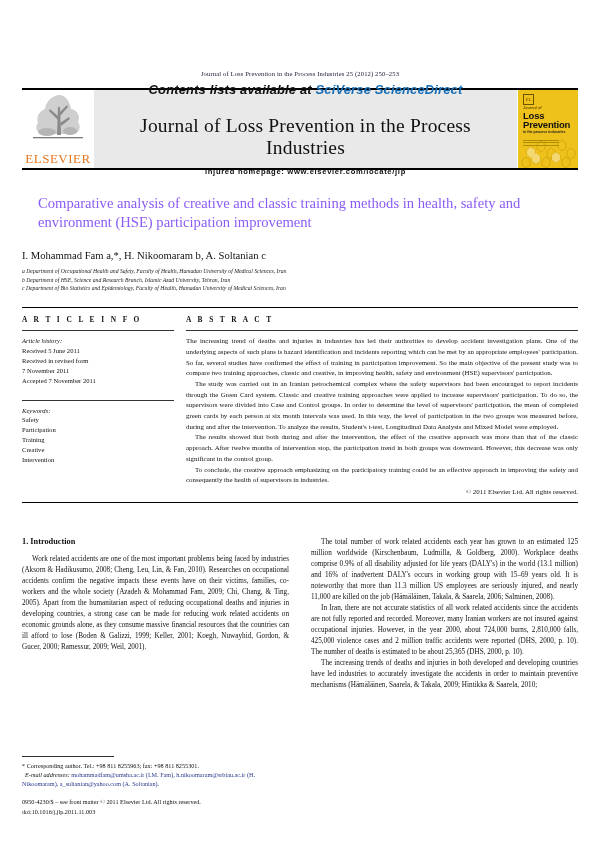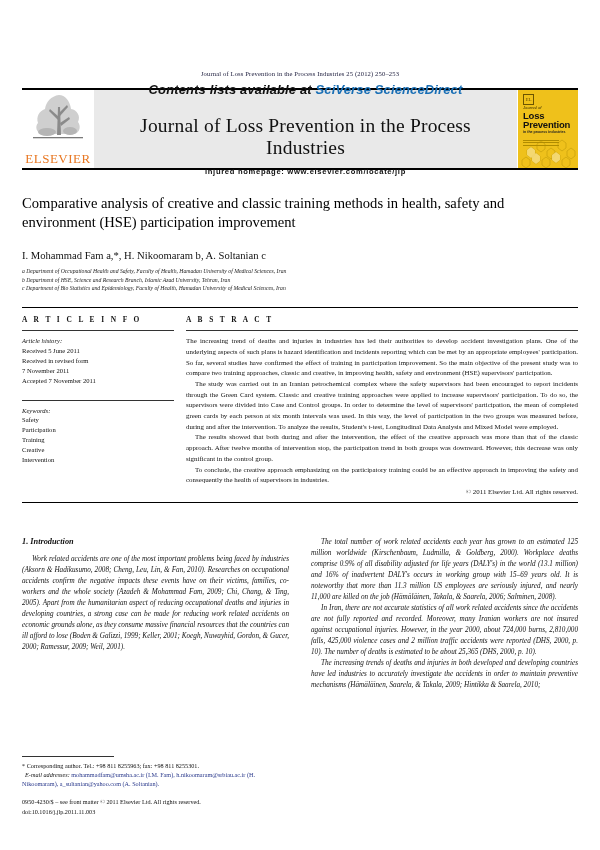--- a/index.html
+++ b/index.html
@@ -156,23 +156,23 @@
     position: absolute;
     left: 0; right: 0; bottom: 0;
     height: 42px;
   }
 
   
   .title-block { margin-top: 24px; }
   .art-title {
     font-size: 14.6px;
     line-height: 1.28;
-    color: #000000;
-    font-family: "Liberation Serif", serif;
-    margin: 0;
+    color: #8b5cf6;
+    font-family: "Liberation Serif", serif;
+    margin: 16px;
     font-weight: normal;
   }
   .authors {
     font-size: 10.6px;
     margin-top: 19px;
     color: #111;
     font-family: "Liberation Serif", serif;
   }
   .affils { margin-top: 6px; }
   .affil {
@@ -231,21 +231,20 @@
     margin-top: 2px;
     color: #111;
   }
   .abs-bottom-rule { border-top: 1.6px solid #000; margin-top: 7px; }
 
   
   .body-cols {
     margin-top: 34px;
     display: flex;
     gap: 22px;
-    font-style: italic;
   }
   .bcol { flex: 1 1 0; min-width: 0; }
   .h1 {
     font-size: 8.3px;
     font-weight: bold;
     color: #111;
     margin: 0 0 8px 0;
     font-family: "Liberation Serif", serif;
   }
   .btext {

